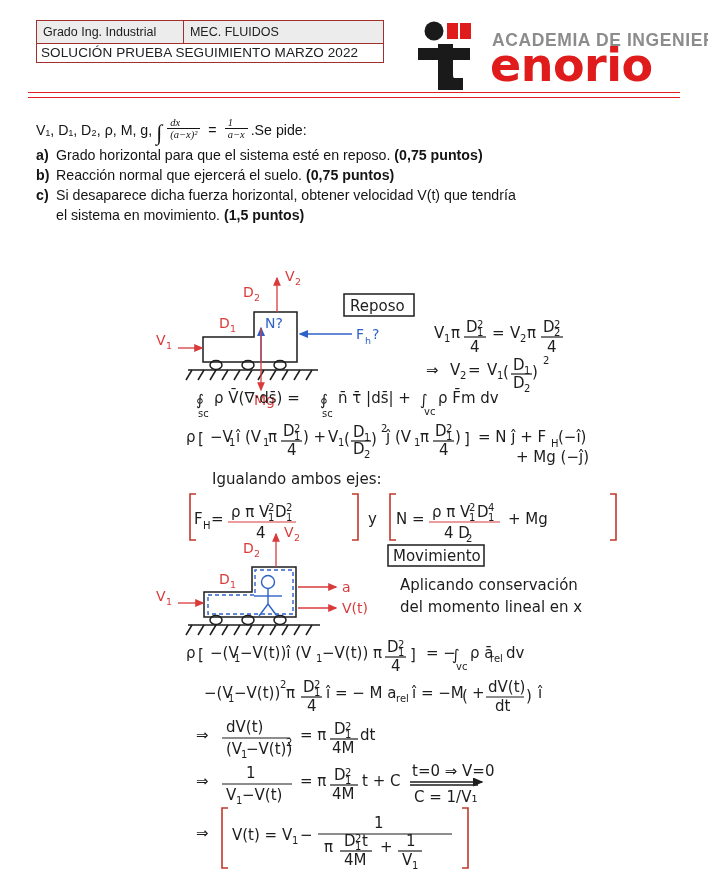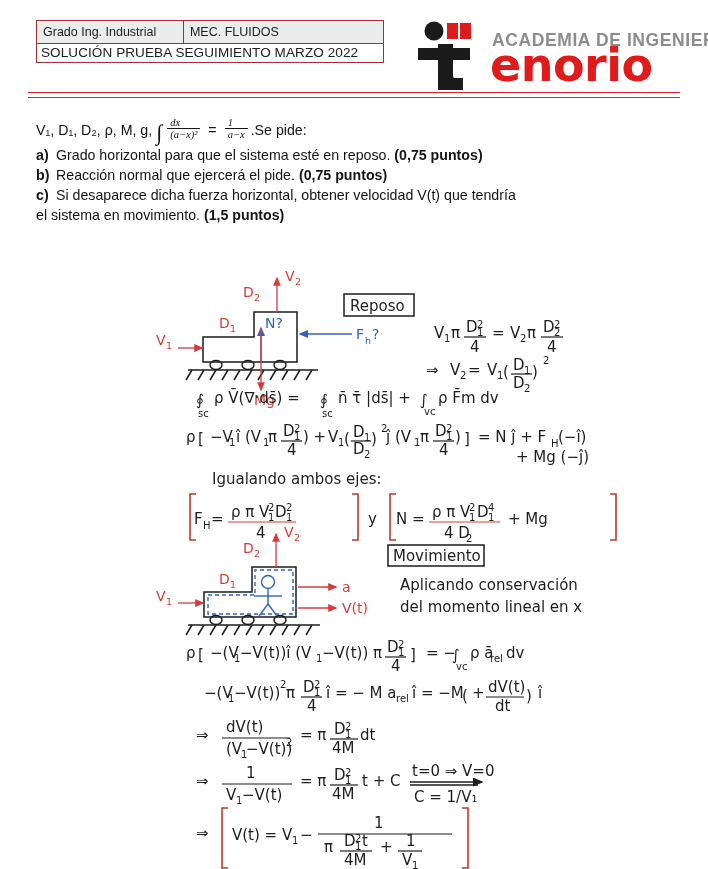--- a/index.html
+++ b/index.html
@@ -137,21 +137,21 @@
     align-items: flex-start;
     line-height: 1.42;
   }
   .item .mark {
     font-weight: bold;
     width: 20px;
     flex: 0 0 20px;
   }
   .item .txt { flex: 1; }
   .item .txt b { font-weight: bold; }
-  .item-cont { }
+  .item-cont { margin-left: 20px; }
 
   
   .work {
     position: absolute;
     left: 0;
     top: 262px;
     width: 708px;
     height: 607px;
   }
   .work svg { display: block; }
@@ -213,21 +213,21 @@
     <span>.Se pide:</span>
   </div>
 
   <div class="items">
     <div class="item">
       <span class="mark">a)</span>
       <span class="txt"><span>Grado horizontal para que el sistema esté en reposo. </span><b>(0,75 puntos)</b></span>
     </div>
     <div class="item">
       <span class="mark">b)</span>
-      <span class="txt"><span>Reacción normal que ejercerá el pide. </span><b>(0,75 puntos)</b></span>
+      <span class="txt"><span>Reacción normal que ejercerá el suelo. </span><b>(0,75 puntos)</b></span>
     </div>
     <div class="item">
       <span class="mark">c)</span>
       <span class="txt">Si desaparece dicha fuerza horizontal, obtener velocidad V(t) que tendría</span>
     </div>
     <div class="item-cont">
       <span>el sistema en movimiento. </span><b>(1,5 puntos)</b>
     </div>
   </div>
 </div>

